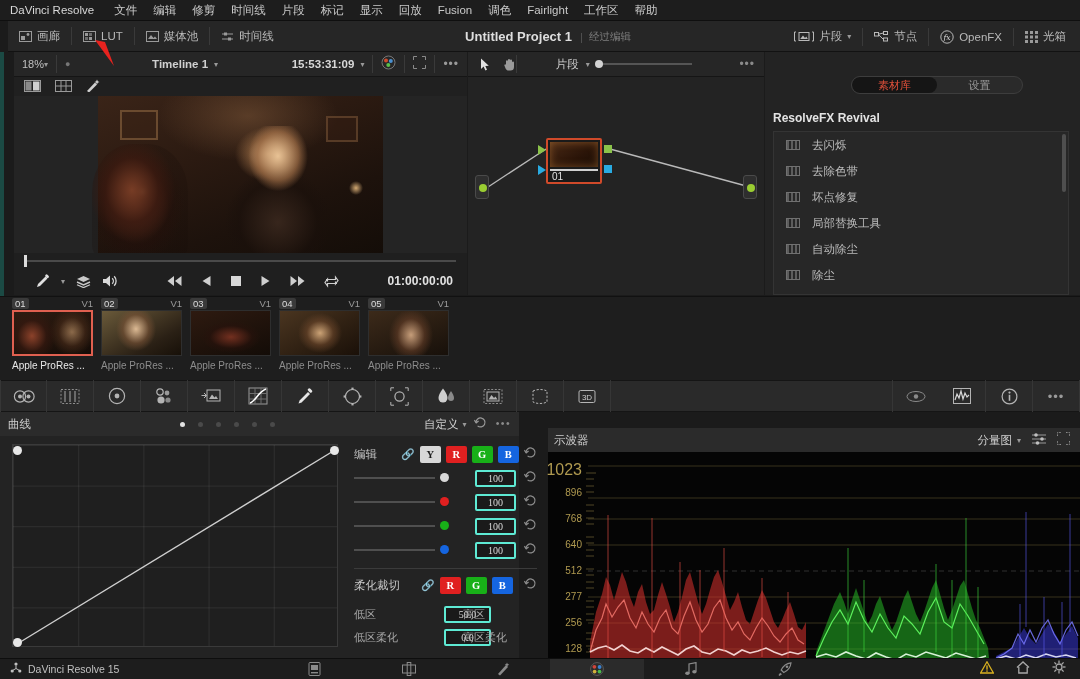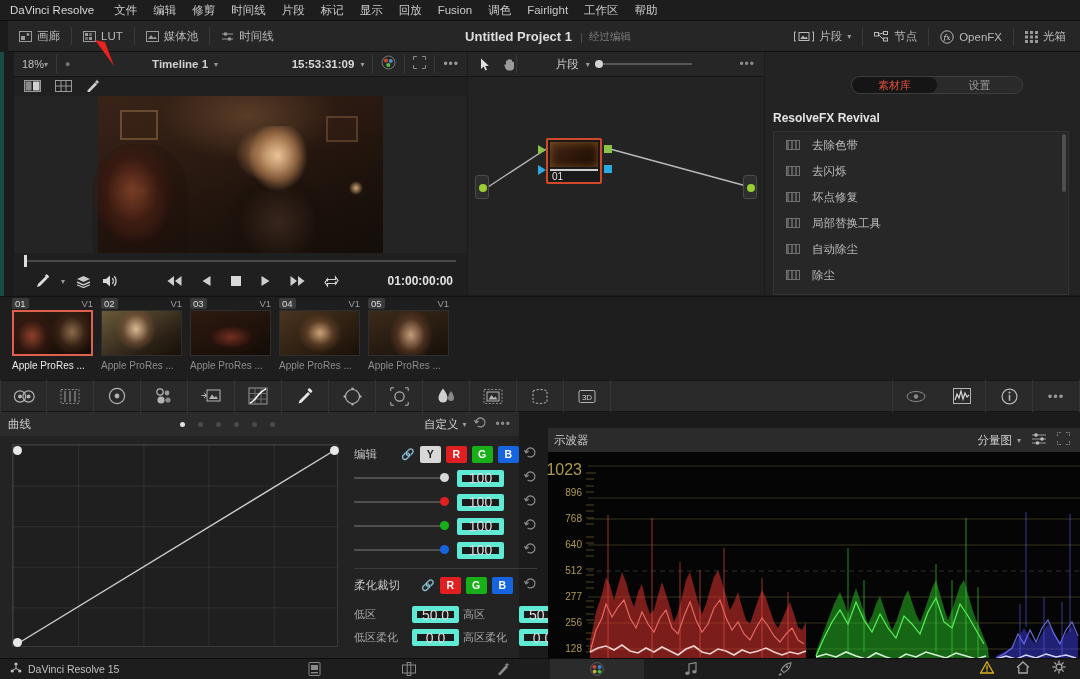--- a/index.html
+++ b/index.html
@@ -187,21 +187,21 @@
   
   .toolrow {
     position:absolute; left:0; top:380px; width:1080px; height:32px; background:#2a2a2a;
     display:flex; align-items:center; border-top:1px solid #151515; border-bottom:1px solid #151515;
   }
   .tool { width:47px; height:32px; display:flex; align-items:center; justify-content:center; border-right:1px solid #363636;}
   .tool:first-child { border-left:1px solid #363636;}
   .tool.right { margin-left:auto; border-left:1px solid #363636; border-right:none;}
 
   
-  .curvepanel { position:absolute; left:0; top:412px; width:519px; height:246px; background:#232323; }
+  .curvepanel { position:absolute; left:0; top:412px; width:519px; height:246px; background:#232323;font-family:Liberation Serif, serif; }
   .cp-head { height:24px; background:#2b2b2b; display:flex; align-items:center; padding:0 8px; gap:8px;}
   .cp-title { font-size:11.5px; color:#cfcfcf; }
   .cp-dots { flex:1; display:flex; align-items:center; justify-content:center; gap:13px;}
   .dot { width:5px;height:5px;border-radius:50%;background:#4a4a4a;}
   .dot.on { background:#e2e2e2; }
   .cp-sel { font-size:11.5px; color:#cfcfcf; display:flex; align-items:center; gap:4px;}
   .cp-body { display:flex; height:222px; }
   .curvegraph { width:350px; padding:8px 10px 10px 12px; }
   .cg-box { position:relative; width:326px; height:203px; background:#1f1f1f; border:1px solid #3a3a3a;}
   .cg-grid { position:absolute; inset:0;
@@ -216,22 +216,22 @@
   .rc-label { font-size:11.5px; color:#c5c5c5; width:42px;}
   .chip { width:21px;height:17px;display:flex;align-items:center;justify-content:center;font-size:10.5px;font-weight:bold;color:#fff;border-radius:2px;}
   .chip.y { background:#d8d8d8; color:#1a1a1a;}
   .chip.r { background:#e02020;}
   .chip.g { background:#18b018;}
   .chip.b { background:#1565e0;}
   .reset { margin-left:auto; color:#8e8e8e; }
   .sl-row { display:flex; align-items:center; gap:8px; height:24px;}
   .sl-track { position:relative; width:95px; height:2px; background:#4f4f4f; }
   .sl-knob { position:absolute; top:-4px; width:9px; height:9px; border-radius:50%;}
-  .numbox { width:47px;height:17px;background:#1a1a1a;border:5px solid #5eead4;border-radius:2px;
-    font-size:14px;color:#dcdcdc;display:flex;align-items:center;justify-content:center;}
+  .numbox { width:47px;height:17px;background:#1a1a1a;border:2px solid #5eead4;border-radius:2px;
+    font-size:10px;color:#dcdcdc;display:flex;align-items:center;justify-content:center;margin-left:32px;}
   .hr { height:1px;background:#3b3b3b; margin:6px 0 4px 0;}
   .sc-grid { display:grid; grid-template-columns: 54px 47px 52px 47px; gap:6px 4px; align-items:center; margin-top:9px;}
   .sc-lab { font-size:11px;color:#a8a8a8; }
 
   
   .scopepanel { position:absolute; left:548px; top:428px; width:532px; height:246px; background:#1a1a1a;}
   .sc-head { height:24px; background:#2b2b2b; display:flex; align-items:center; padding:0 6px; gap:8px;}
   .sc-title { font-size:11.5px; color:#cfcfcf;}
   .sc-right { margin-left:auto; display:flex; align-items:center; gap:10px;}
   .scope-canvas { position:relative; width:532px; height:222px; background:#050505; }
@@ -570,25 +570,25 @@
 
   <div class="gallery"></div>
   <div class="gal-tabs">
     <div class="gal-tab active">素材库</div>
     <div class="gal-tab">设置</div>
   </div>
   <div class="gal-title">ResolveFX Revival</div>
   <div class="gal-list">
     <div class="gal-item">
       <span class="fxicon"></span>
-      <span class="lbl">去除色带</span>
+      <span class="lbl">去闪烁</span>
     </div>
     <div class="gal-item">
       <span class="fxicon"></span>
-      <span class="lbl">去闪烁</span>
+      <span class="lbl">去除色带</span>
     </div>
     <div class="gal-item">
       <span class="fxicon"></span>
       <span class="lbl">坏点修复</span>
     </div>
     <div class="gal-item">
       <span class="fxicon"></span>
       <span class="lbl">局部替换工具</span>
     </div>
     <div class="gal-item">

